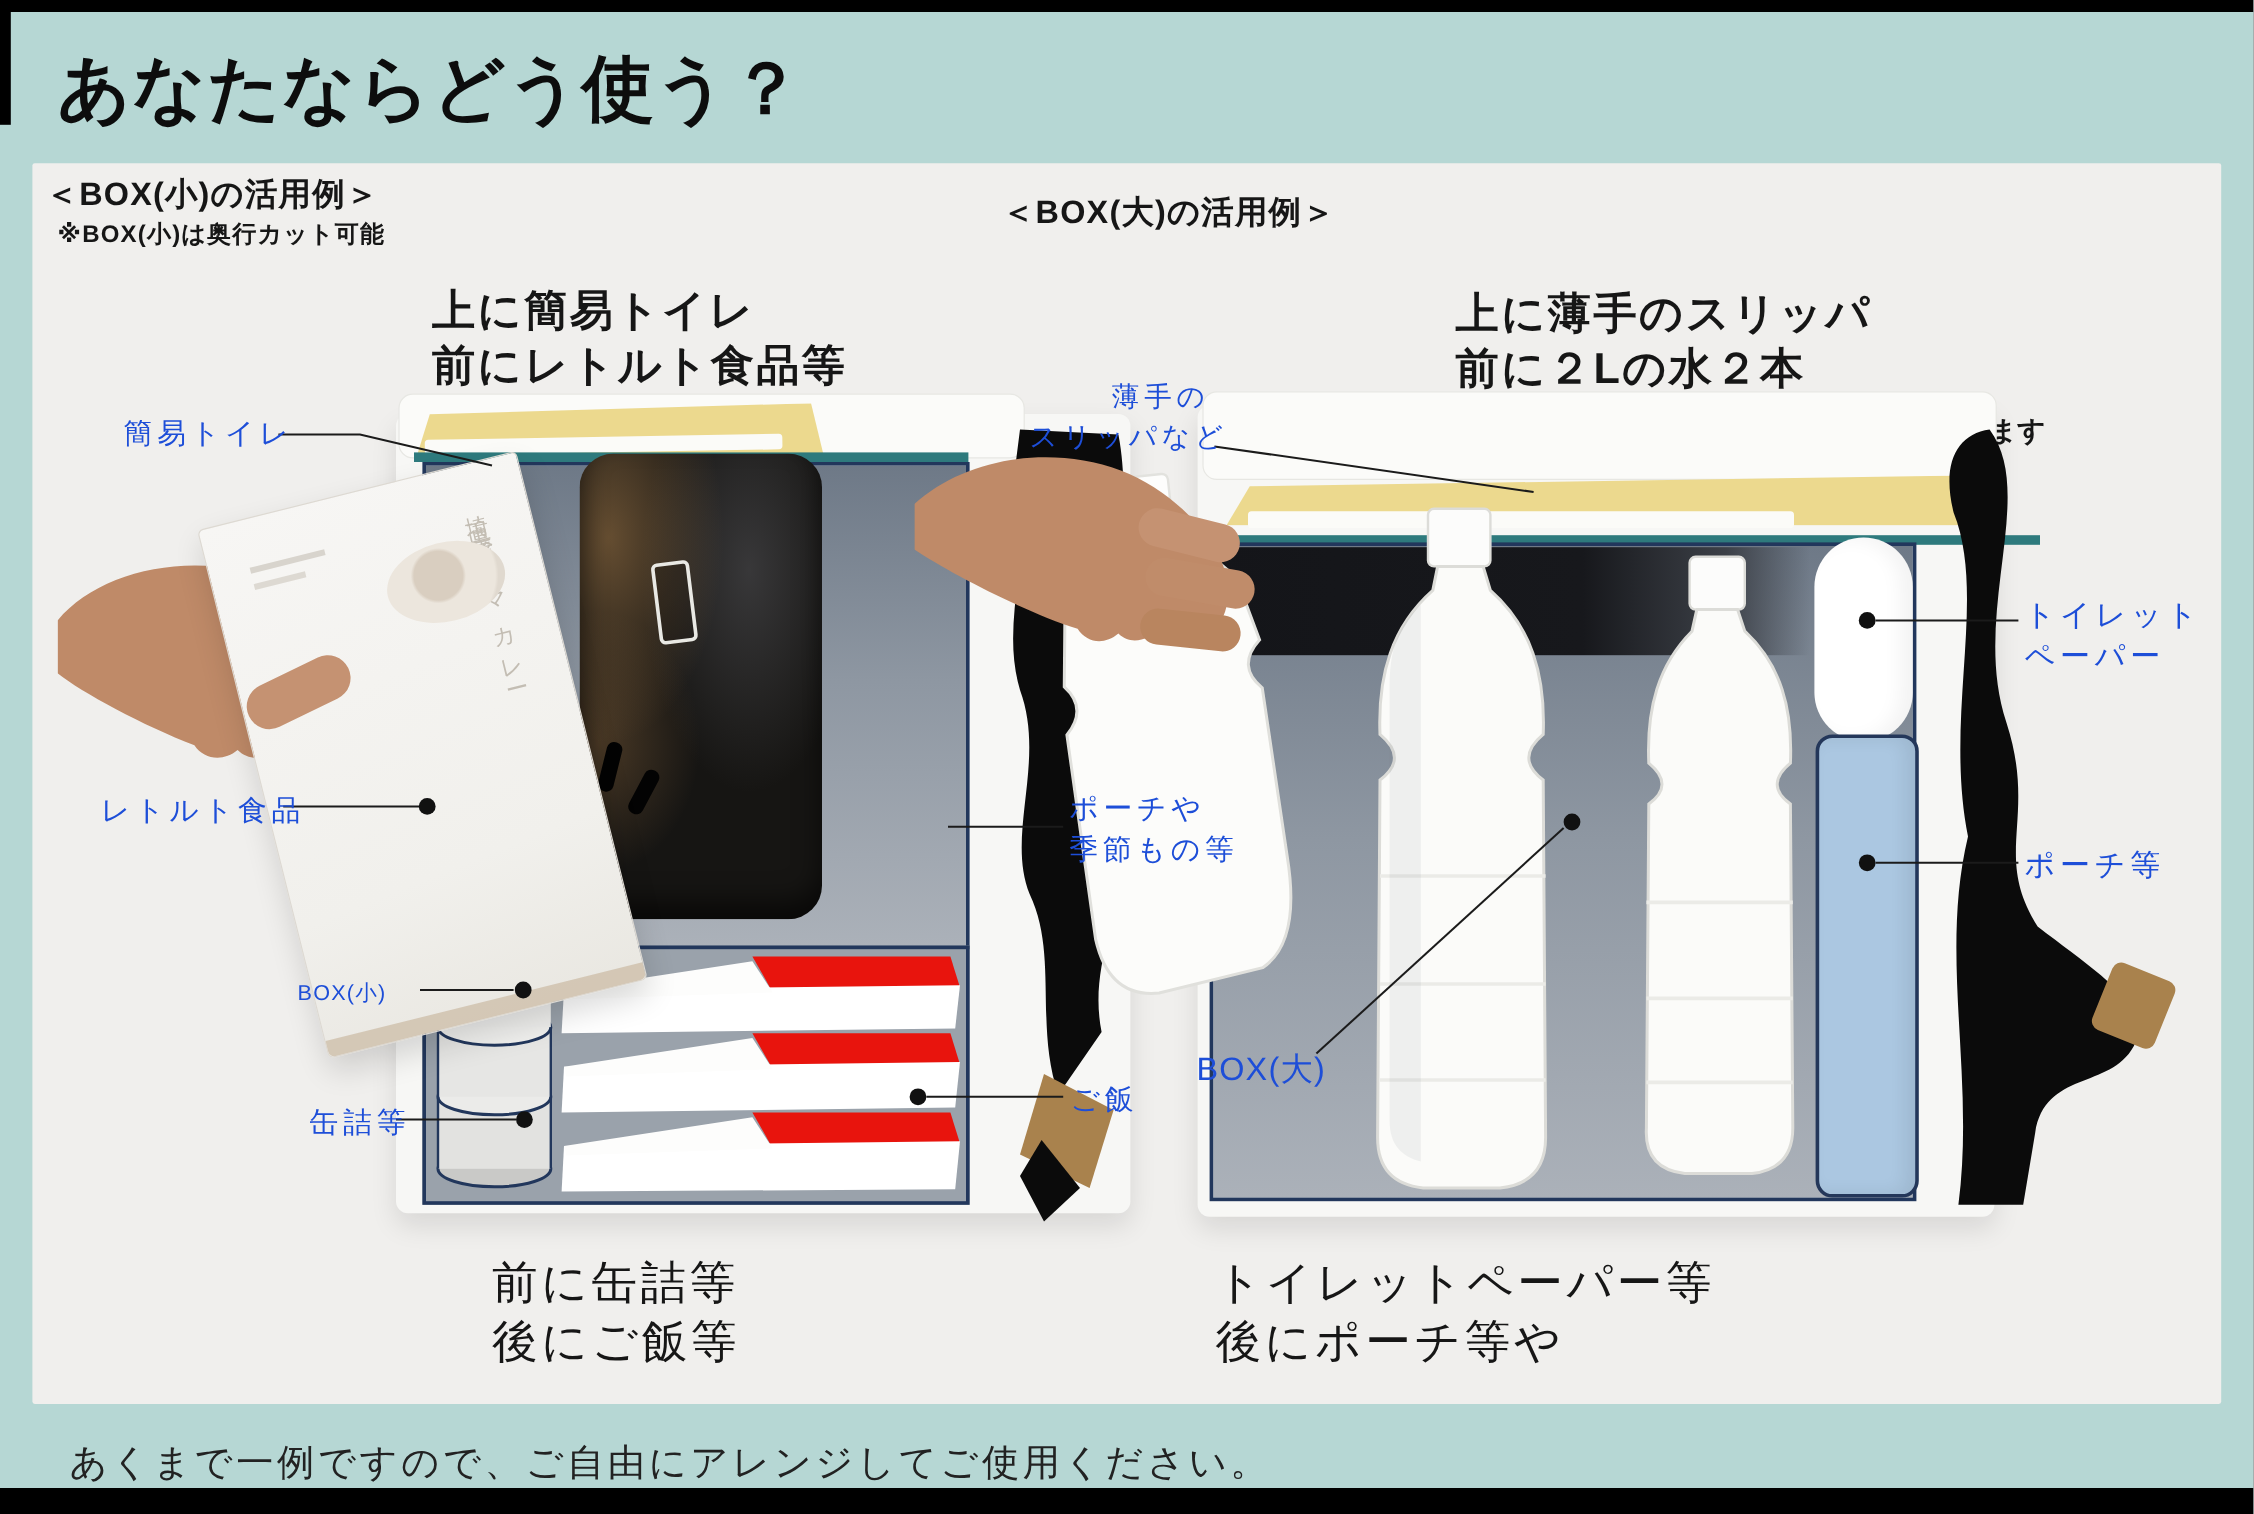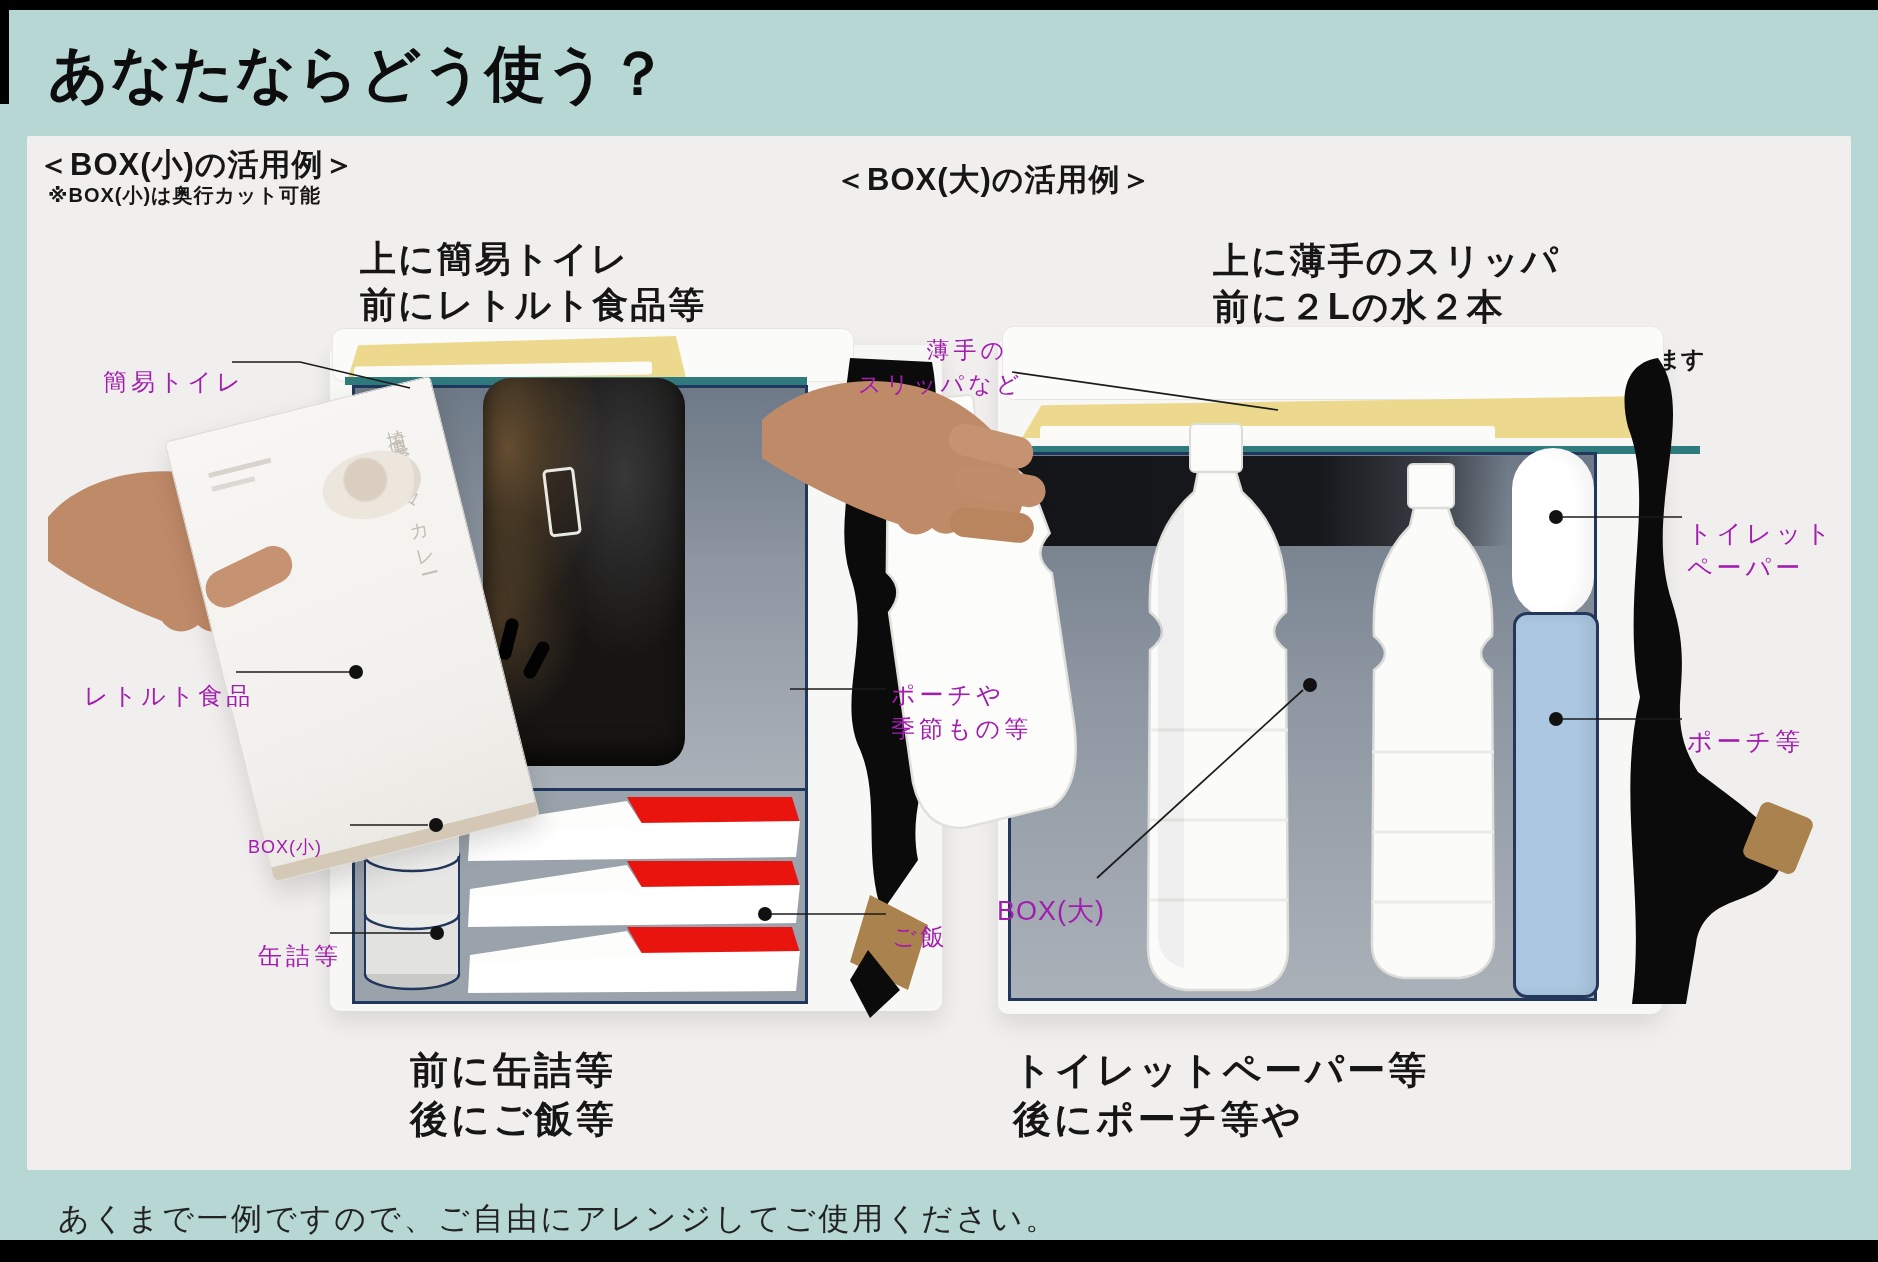--- a/index.html
+++ b/index.html
@@ -7,26 +7,26 @@
     position:relative;width:1878px;height:1262px;overflow:hidden;
     background:#b6d7d4;
     font-family:"Liberation Sans","DejaVu Sans",sans-serif;
     color:#161616;
   }
   .abs{position:absolute;}
   .bar{background:#000;}
   .title{font-size:60px;font-weight:900;letter-spacing:1px;color:#0d0d0d;white-space:nowrap;}
   .subtitle{font-size:47px;font-weight:800;letter-spacing:1px;color:#0d0d0d;white-space:nowrap;}
   .panel{background:#f0efed;border-radius:2px;}
-  .sec-heading{font-size:31px;font-weight:800;letter-spacing:1px;white-space:nowrap;}
+  .sec-heading{font-size:27px;font-weight:800;letter-spacing:1px;white-space:nowrap;}
   .sec-note{font-size:20px;font-weight:700;letter-spacing:1px;white-space:nowrap;}
   .headline{font-size:36px;font-weight:800;line-height:46px;letter-spacing:2px;white-space:nowrap;}
   .headline-note{font-size:23px;font-weight:800;letter-spacing:0px;white-space:nowrap;margin-top:6px;}
-  .caption{font-size:38px;font-weight:700;line-height:49px;letter-spacing:3px;white-space:nowrap;}
-  .lbl{font-size:24px;font-weight:400;letter-spacing:4px;color:#a21caf;white-space:nowrap;line-height:34px;margin-top:20px;}
+  .caption{font-size:38px;font-weight:400;line-height:49px;letter-spacing:3px;white-space:nowrap;}
+  .lbl{font-size:24px;font-weight:400;letter-spacing:4px;color:#1d4ed8;white-space:nowrap;line-height:34px;}
   .footer-note{font-size:31px;font-weight:500;letter-spacing:3px;color:#222;white-space:nowrap;}
   .bagbody{background:#f7f7f5;border-radius:10px;box-shadow:0 10px 22px rgba(0,0,0,0.10);}
   .crumple{background:#fbfbf9;border:1px solid #e7e7e3;border-radius:12px;}
   .shelf{background:#ecd98e;clip-path:polygon(3% 22%,97% 0%,100% 100%,0% 100%);}
   .shelfstrip{background:#fbfbf8;border-radius:3px;}
   .tealline{background:#2e7a7d;}
   .interior-top{background:linear-gradient(180deg,#6e7987 0%,#8e97a2 45%,#abb1b9 100%);border:3px solid #22375c;}
   .interior-low{background:#9aa2ab;border:3px solid #22375c;}
   .pouch{
     background:

